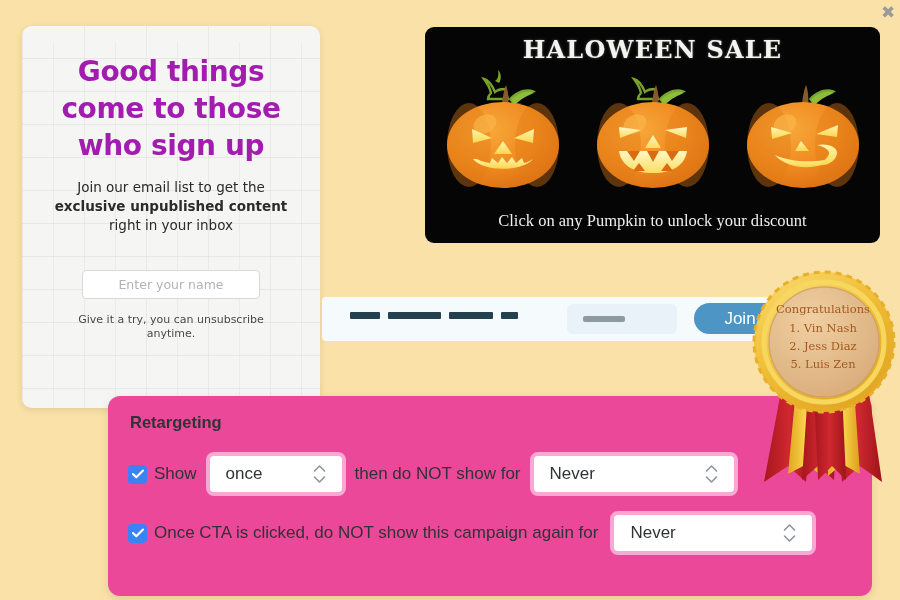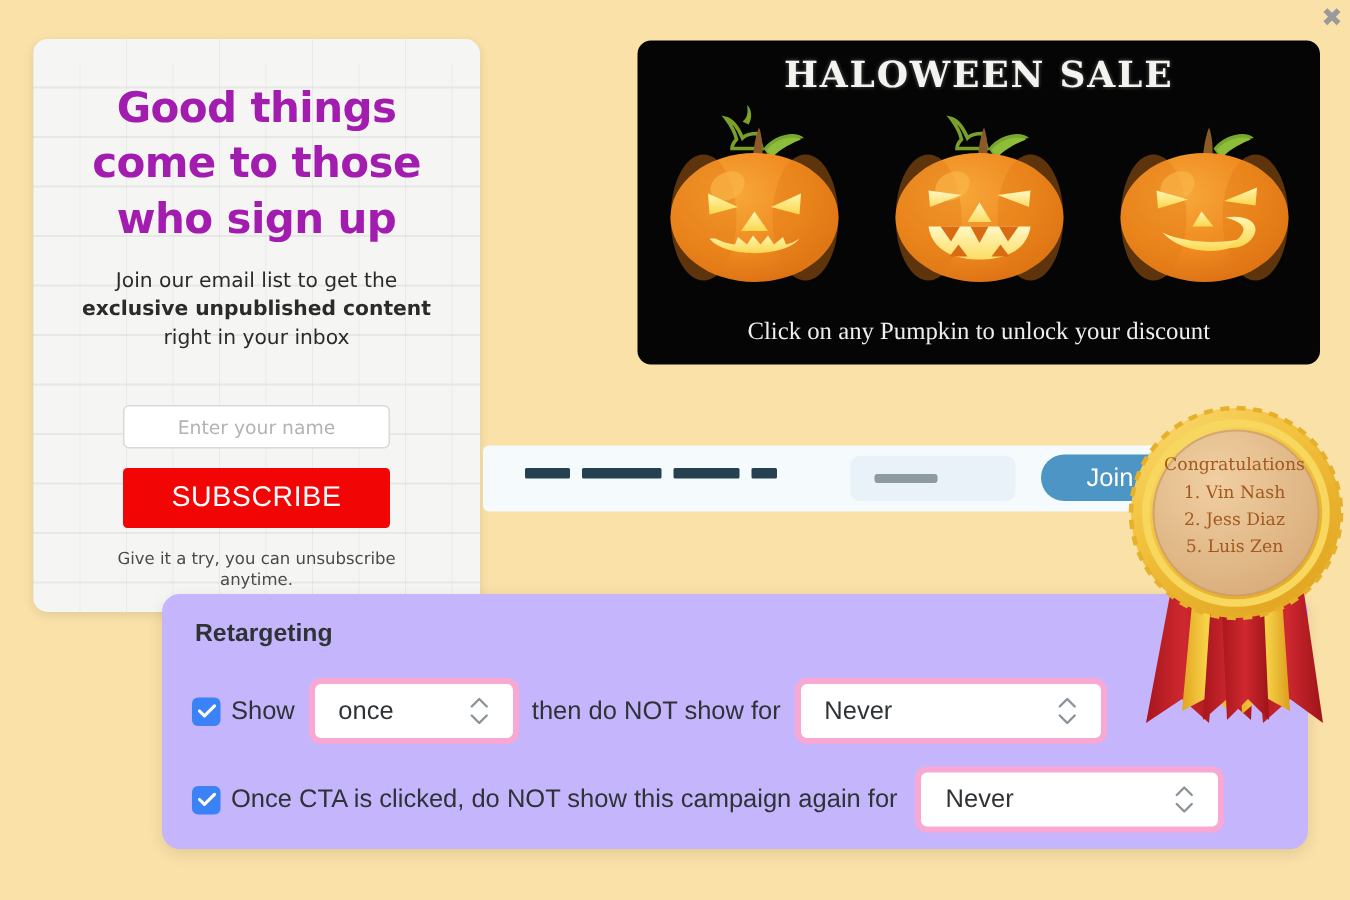--- a/index.html
+++ b/index.html
@@ -139,22 +139,22 @@
     position: absolute; left: 0; top: 34px; width: 142px;
     text-align: center; pointer-events: none;
     font-family: "DejaVu Serif", serif; color: #a3591f;
   }
   #badge-congrats { font-size: 11.5px; margin-bottom: 4px; }
   .badge-winner { font-size: 11.5px; line-height: 1.55; }
 
   
   #retargeting-card {
     position: absolute; left: 108px; top: 396px;
-    width: 764px; height: 170px;
-    background: #c4b5fd; border-radius: 12px;
+    width: 764px; height: 200px;
+    background: #ec4899; border-radius: 12px;
     box-shadow: 0 3px 10px rgba(0,0,0,0.10);
     z-index: 4;
   }
   #retargeting-title {
     position: absolute; left: 22px; top: 17px;
     font-family: "Liberation Sans", sans-serif;
     font-size: 16.5px; font-weight: 700; color: #2f3336;
   }
   .retarget-row {
     position: absolute; left: 20px; display: flex; align-items: center;
@@ -197,21 +197,20 @@
 <div id="signup-card">
   <div id="brick-texture"></div>
   <div id="signup-inner">
     <h1 id="signup-headline">Good things come to those who sign up</h1>
     <div id="signup-sub-block">
       <p class="signup-sub">Join our email list to get the</p>
       <p class="signup-sub bold">exclusive unpublished content</p>
       <p class="signup-sub">right in your inbox</p>
     </div>
     <input id="name-input" type="text" placeholder="Enter your name" style="">
-    <button id="subscribe-button">SUBSCRIBE</button>
     <p id="signup-footnote">Give it a try, you can unsubscribe anytime.</p>
   </div>
 </div>
 <div id="close-icon">✖</div>
 
 <div id="halloween-banner">
   <div id="halloween-title">HALOWEEN SALE</div>
   <div id="pumpkin-row">
 
     <div class="pumpkin">

